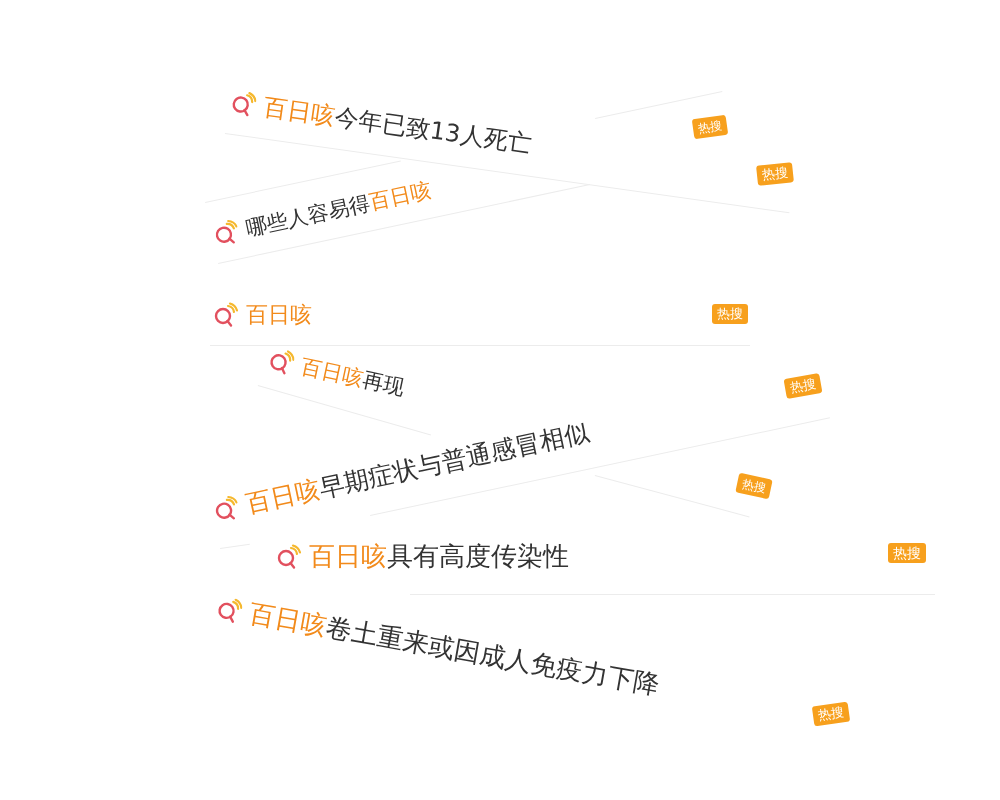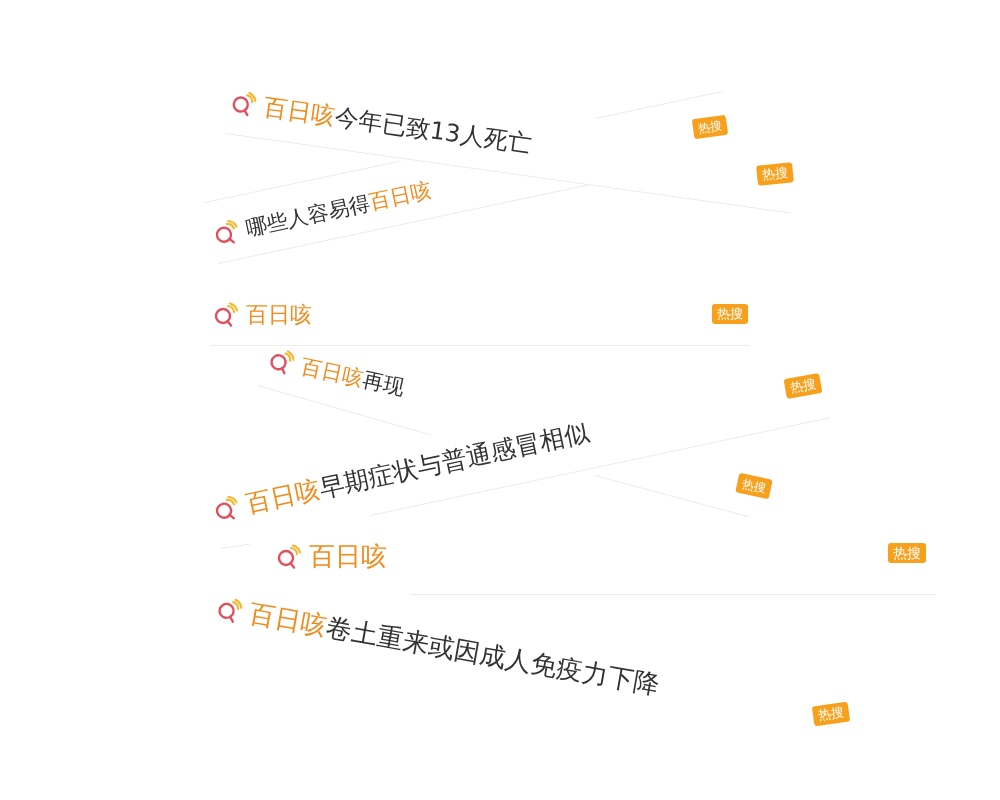--- a/index.html
+++ b/index.html
@@ -81,20 +81,21 @@
   <span class="hl">百日咳</span>
     <span class="tx">早期症状与普通感冒相似</span>
 </div>
 <div class="badge" style="left:737px;top:476px;font-size:12px;transform:rotate(12deg);">热搜</div>
 
 <div class="item row" style="left:275px;top:539px;font-size:26px;">
   <svg class="icon">
       <use href="#hot-search"></use>
     </svg>
   <span class="hl">百日咳</span>
+    <span class="tx">具有高度传染性</span>
 </div>
 <div class="badge" style="left:888px;top:543px;font-size:14px;">热搜</div>
 
 <div class="item row" style="left:216px;top:590px;font-size:26px;transform:rotate(10deg);">
   <svg class="icon">
       <use href="#hot-search"></use>
     </svg>
   <span class="hl">百日咳</span>
     <span class="tx">卷土重来或因成人免疫力下降</span>
 </div>

